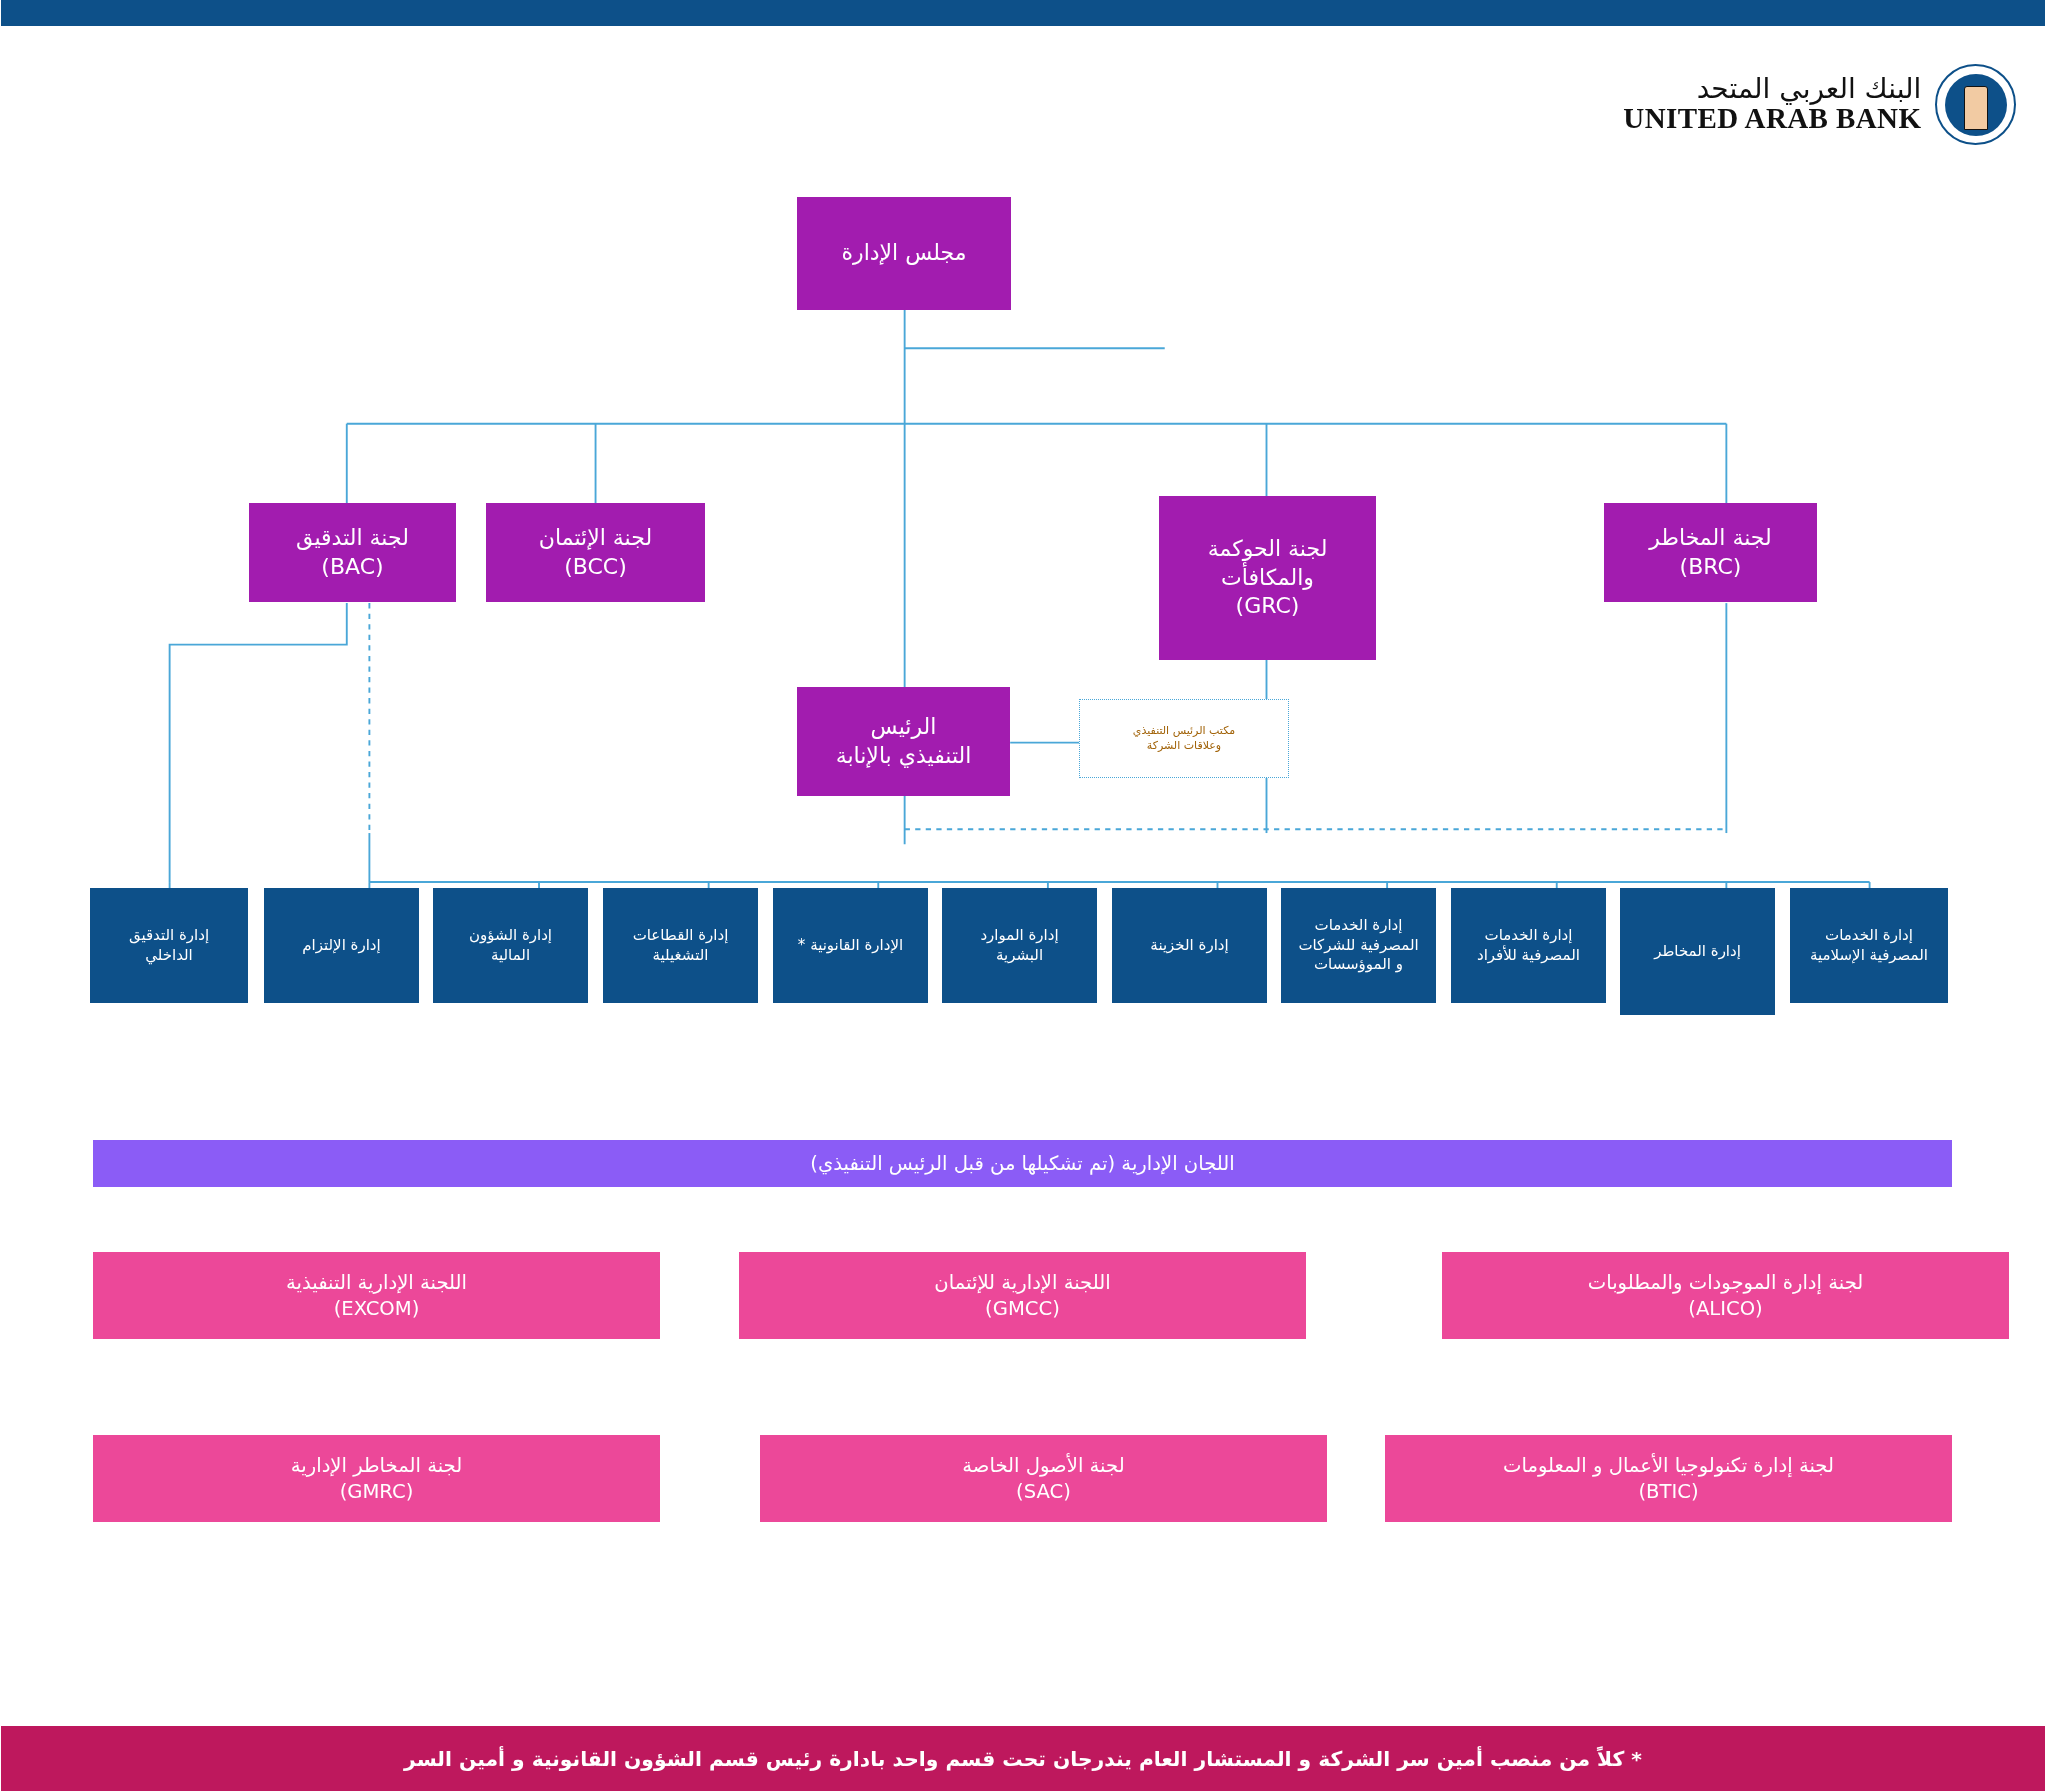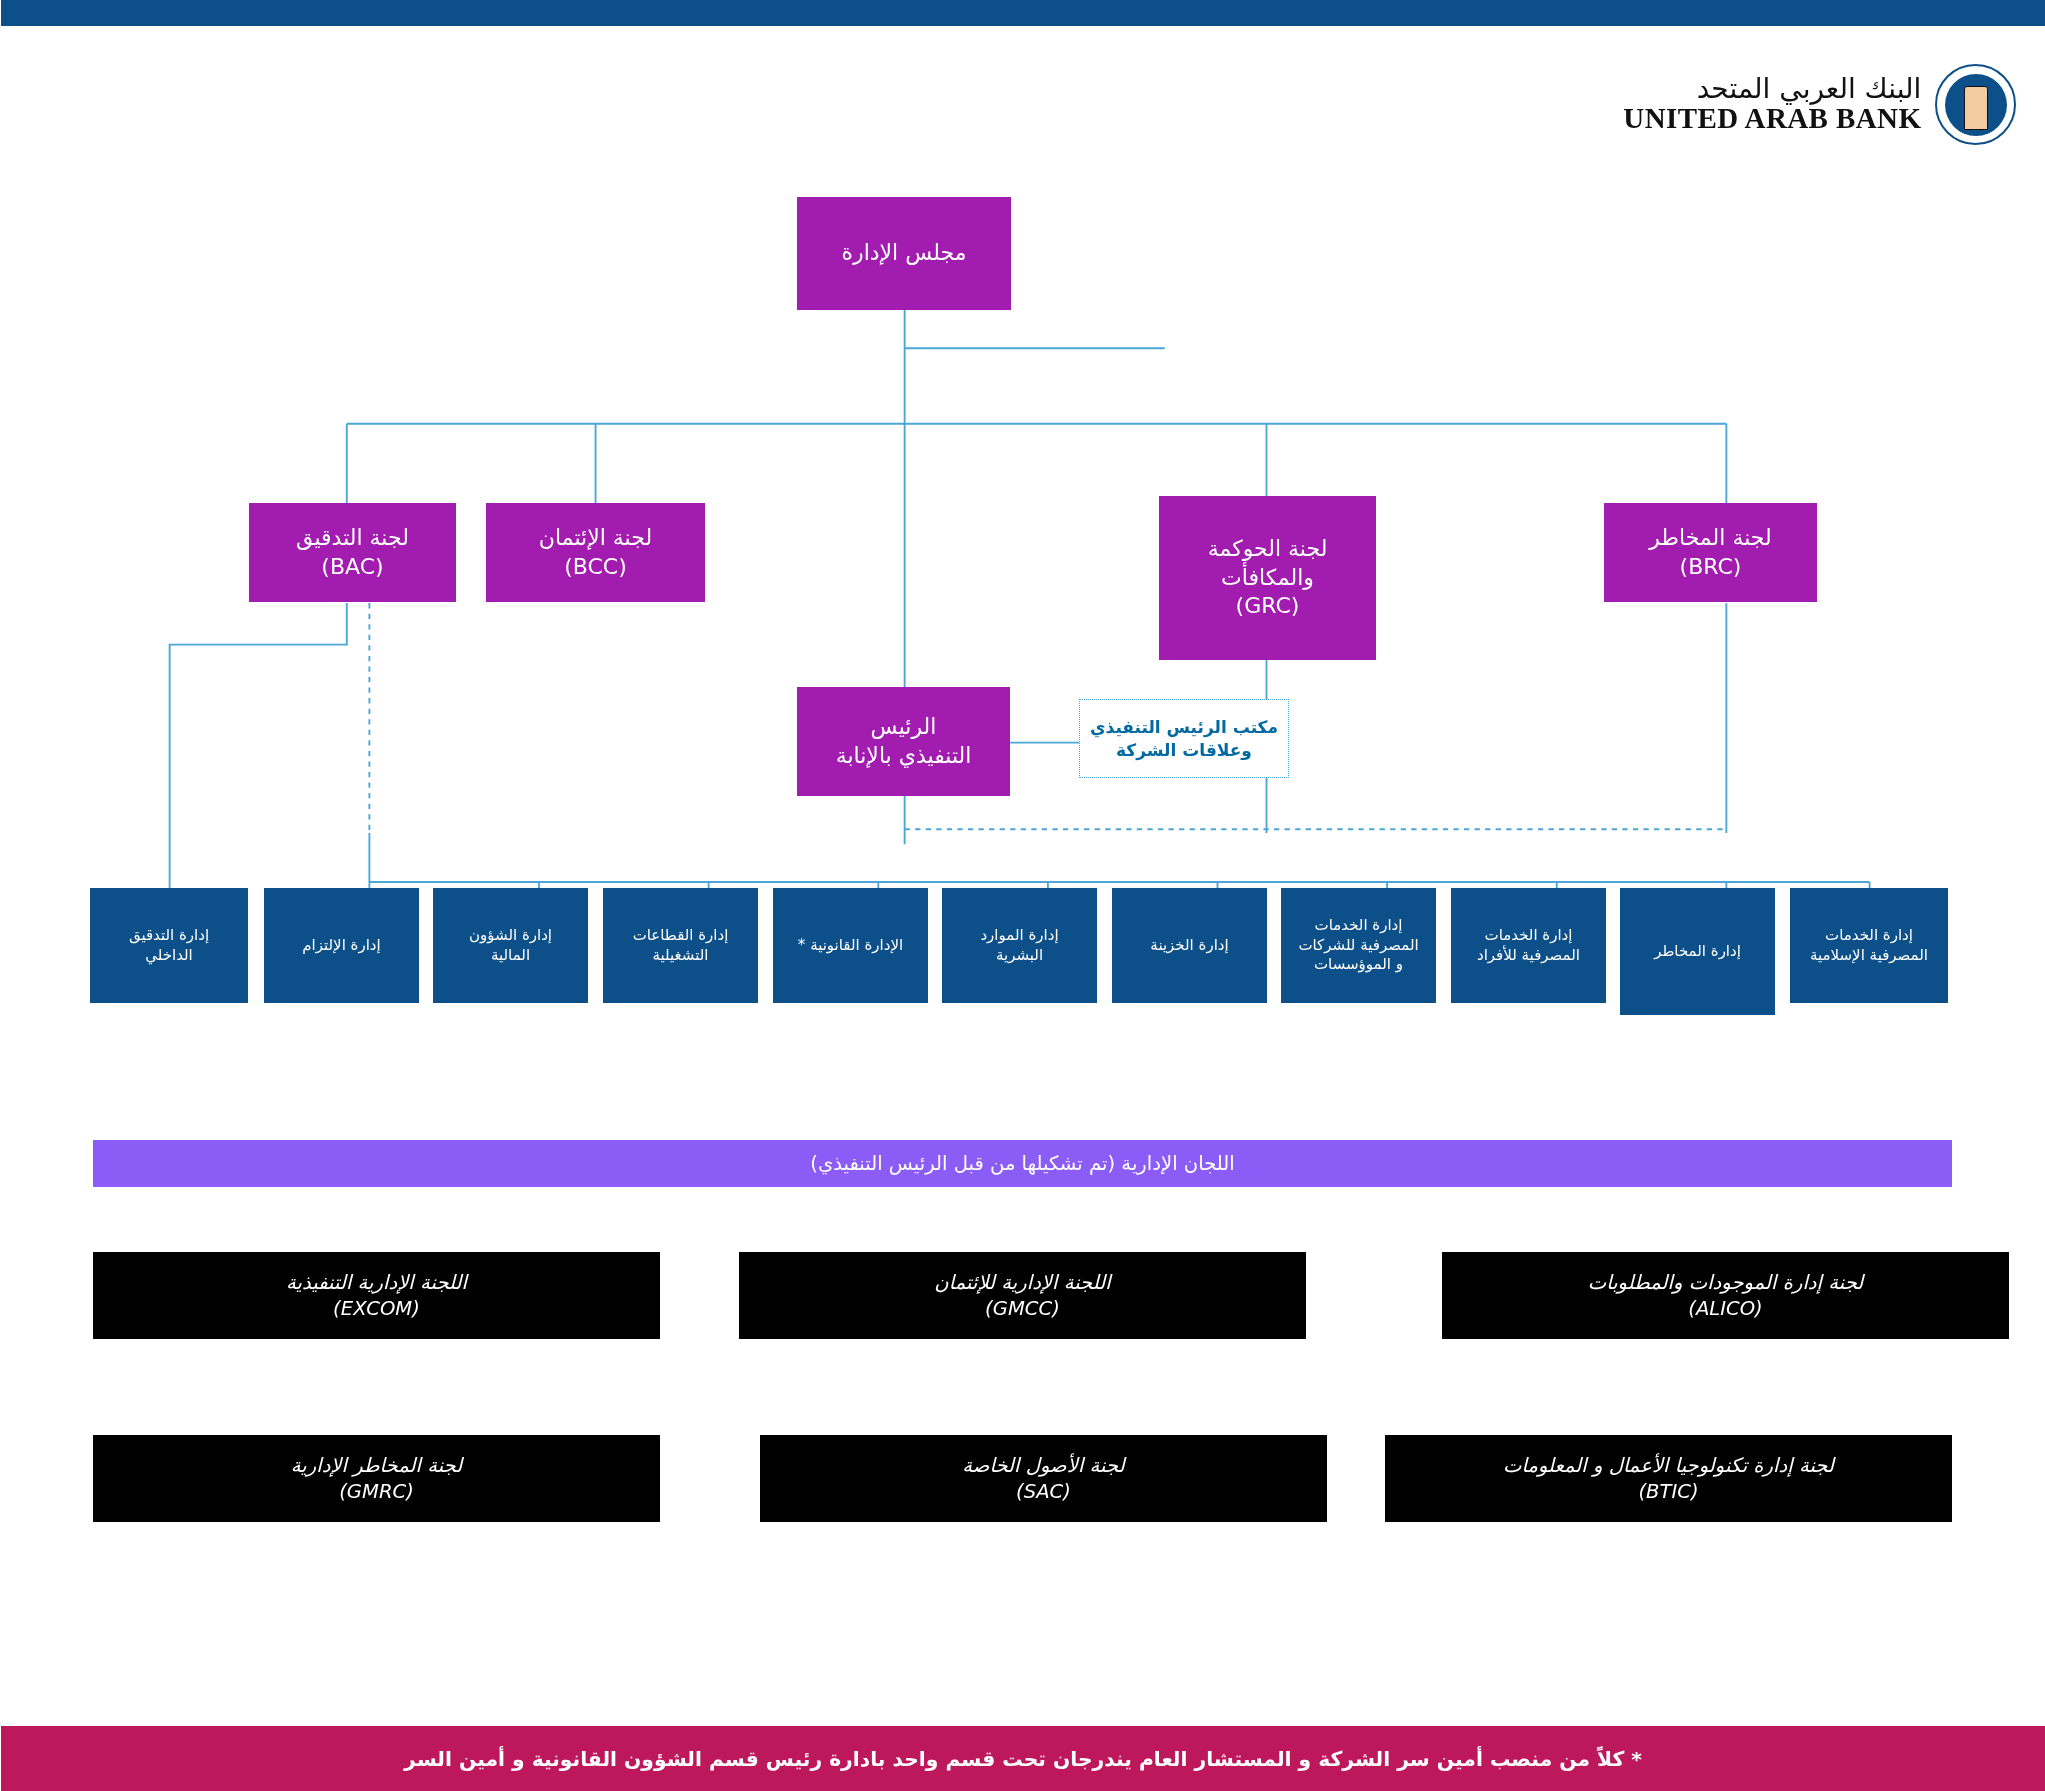--- a/index.html
+++ b/index.html
@@ -61,25 +61,25 @@
 
   
   .node{
     position:absolute;box-sizing:border-box;
     display:flex;align-items:center;justify-content:center;
     text-align:center;color:#ffffff;direction:rtl;
     line-height:1.3;white-space:pre-line;
   }
   .node.light{background:#a21caf;font-size:22px;}
   .node.dark{background:#0d5089;font-size:15px;}
-  .node.gray{background:#000000;font-size:19.6px;font-style:italic;}
+  .node.gray{background:#ec4899;font-size:19.6px;}
   .node.banner{background:#8b5cf6;font-size:19.6px;}
   .node.dotted{
     background:#ffffff;border:1.5px dotted #4aa7d8;
-    color:#0369a1;font-size:17px;font-weight:bold;
+    color:#a16207;font-size:11px;font-weight:normal;
   }
 </style>
 </head>
 <body>
 
 <div class="topbar"></div>
 
 <div class="brand">
   <div class="brand-text">
     <div class="brand-ar">البنك العربي المتحد</div>

